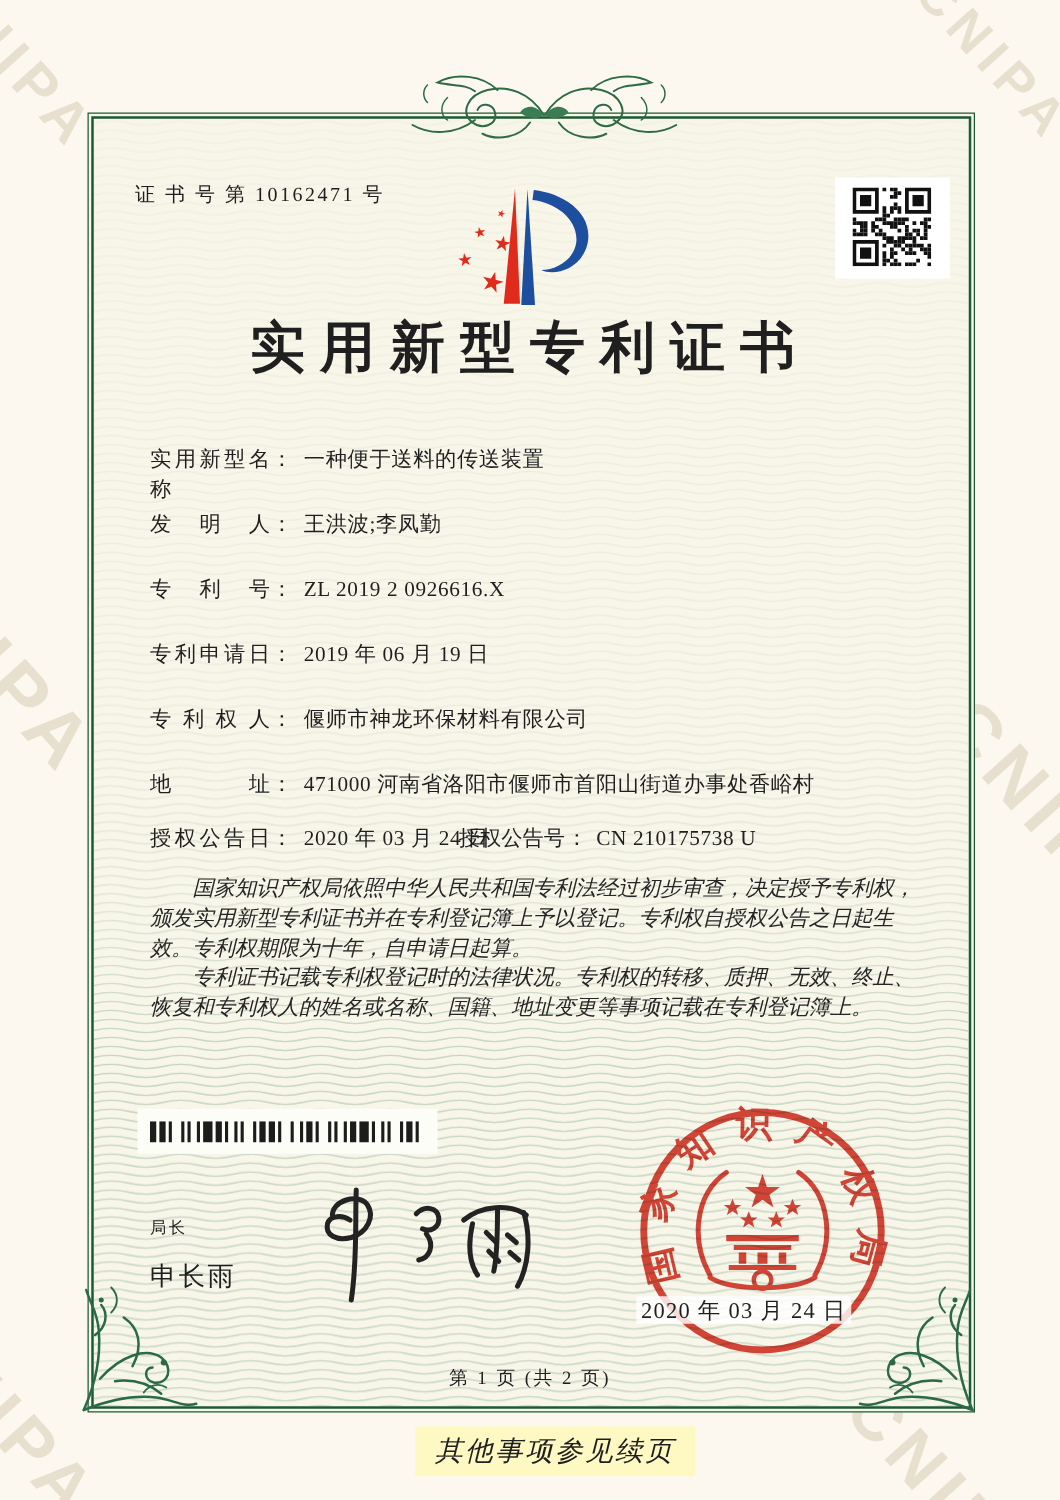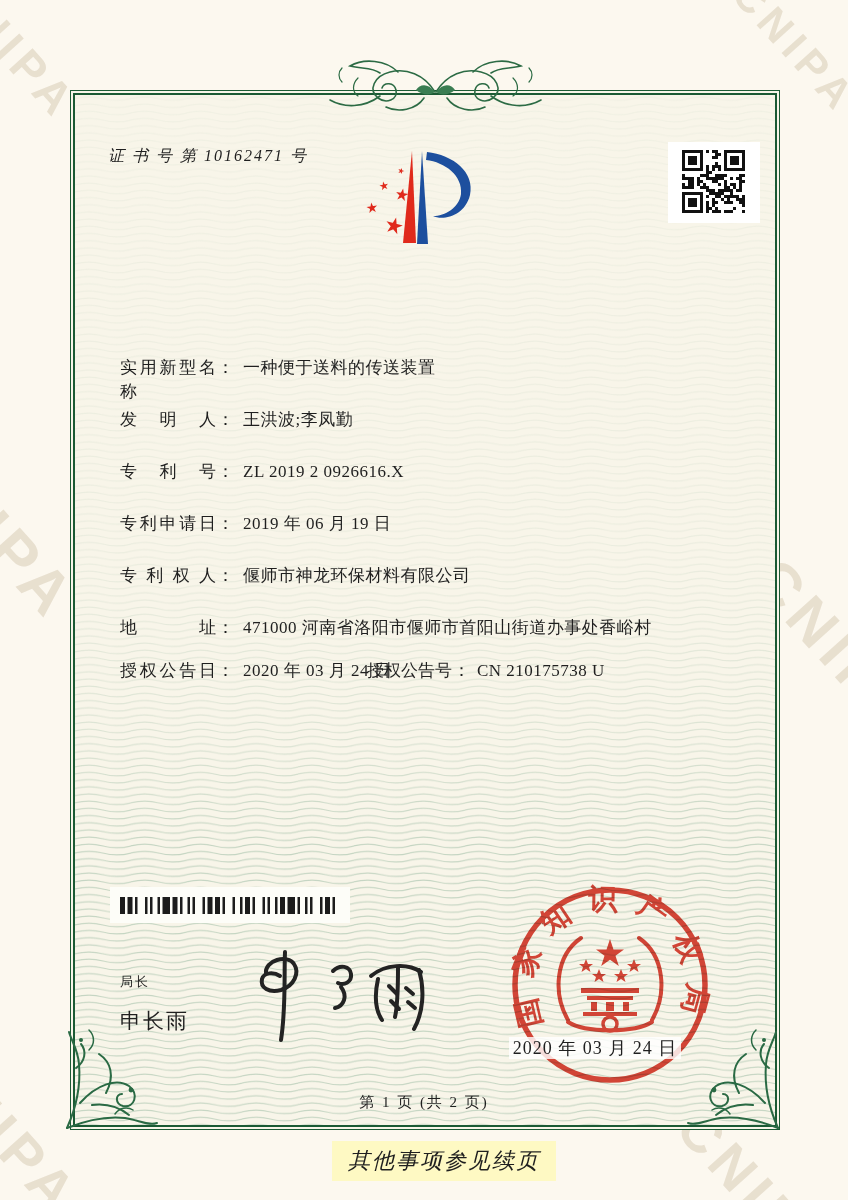--- a/index.html
+++ b/index.html
@@ -22,21 +22,21 @@
   .frame{position:absolute;left:70px;top:90px;width:710px;height:1040px;border:1.5px solid #1b5a34;z-index:2;
          background:#f8f5e9;box-sizing:border-box;}
   .frame-inner{position:absolute;inset:2px;border:2.5px solid #1b5a34;}
   .waves{position:absolute;inset:0;width:100%;height:100%;}
   
   .ornament-top{position:absolute;left:328px;top:56px;z-index:3;}
   .flourish{position:absolute;top:1006px;z-index:3;}
   .flourish.left{left:62px;transform:scaleX(-1);}
   .flourish.right{left:668px;}
   
-  .cert-no{position:absolute;left:108px;top:146px;font-size:16px;letter-spacing:2px;z-index:4;font-style:italic;}
+  .cert-no{position:absolute;left:108px;top:146px;font-size:16px;letter-spacing:2px;z-index:4;}
   .logo{position:absolute;left:353px;top:142px;z-index:4;}
   .qr-patch{position:absolute;left:668px;top:142px;width:92px;height:81px;background:#ffffff;z-index:4;}
   .qr-patch svg{position:absolute;left:14px;top:8px;}
   .title{position:absolute;left:0;top:249px;width:848px;text-align:center;font-size:44px;font-weight:700;
          letter-spacing:12px;z-index:4;}
   
   .frow{position:absolute;left:120px;width:620px;height:24px;font-size:17px;z-index:4;line-height:24px;}
   .flabel{display:inline-block;width:96px;text-align:justify;text-align-last:justify;vertical-align:top;}
   .fcolon{display:inline-block;margin-left:1px;}
   .fvalue{display:inline-block;margin-left:9px;letter-spacing:0.5px;}
@@ -297,20 +297,21 @@
         <rect x="6" y="6" width="9" height="9" fill="#111"></rect>
         <rect x="42" y="0" width="21" height="21" fill="#111"></rect>
         <rect x="45" y="3" width="15" height="15" fill="#fff"></rect>
         <rect x="48" y="6" width="9" height="9" fill="#111"></rect>
         <rect x="0" y="42" width="21" height="21" fill="#111"></rect>
         <rect x="3" y="45" width="15" height="15" fill="#fff"></rect>
         <rect x="6" y="48" width="9" height="9" fill="#111"></rect>
       </svg>
   </div>
 
+  <div class="title">实用新型专利证书</div>
 
   <div class="frow" style="top:356px">
     <span class="flabel">实用新型名称</span><span class="fcolon">：</span><span class="fvalue">一种便于送料的传送装置</span>
   </div>
   <div class="frow" style="top:408px">
     <span class="flabel">发明人</span><span class="fcolon">：</span><span class="fvalue">王洪波;李凤勤</span>
   </div>
   <div class="frow" style="top:460px">
     <span class="flabel">专利号</span><span class="fcolon">：</span><span class="fvalue">ZL 2019 2 0926616.X</span>
   </div>
@@ -323,20 +324,24 @@
   <div class="frow" style="top:616px">
     <span class="flabel">地址</span><span class="fcolon">：</span><span class="fvalue">471000 河南省洛阳市偃师市首阳山街道办事处香峪村</span>
   </div>
   <div class="frow" style="top:659px">
     <span class="flabel">授权公告日</span><span class="fcolon">：</span><span class="fvalue">2020 年 03 月 24 日</span>
     <span class="fpair2">
       <span>授权公告号</span><span class="fcolon">：</span><span class="fvalue">CN 210175738 U</span>
     </span>
   </div>
 
+  <div class="body-text">
+    <p>国家知识产权局依照中华人民共和国专利法经过初步审查，决定授予专利权，颁发实用新型专利证书并在专利登记簿上予以登记。专利权自授权公告之日起生效。专利权期限为十年，自申请日起算。</p>
+    <p>专利证书记载专利权登记时的法律状况。专利权的转移、质押、无效、终止、恢复和专利权人的姓名或名称、国籍、地址变更等事项记载在专利登记簿上。</p>
+  </div>
 
   <div class="barcode-patch">
     <svg id="bc-svg" width="220" height="17" viewBox="0 0 220 17">
         <rect x="0.00" y="0" width="5.00" height="17" fill="#1c1c1c"></rect>
         <rect x="7.50" y="0" width="5.00" height="17" fill="#1c1c1c"></rect>
         <rect x="15.00" y="0" width="2.50" height="17" fill="#1c1c1c"></rect>
         <rect x="25.00" y="0" width="2.50" height="17" fill="#1c1c1c"></rect>
         <rect x="30.00" y="0" width="2.50" height="17" fill="#1c1c1c"></rect>
         <rect x="37.50" y="0" width="2.50" height="17" fill="#1c1c1c"></rect>
         <rect x="42.50" y="0" width="7.50" height="17" fill="#1c1c1c"></rect>

